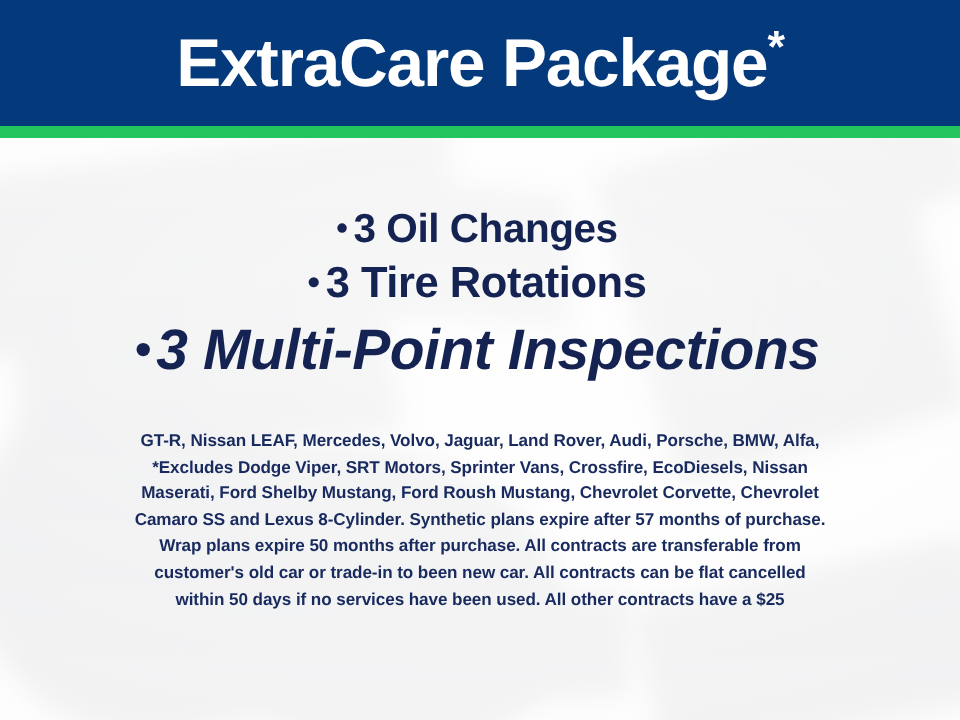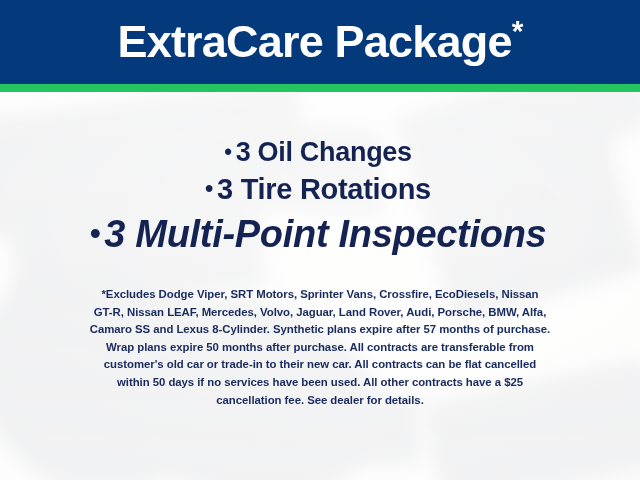--- a/index.html
+++ b/index.html
@@ -228,22 +228,22 @@
     <div class="header-title"><span>ExtraCare Package</span><span class="asterisk">*</span></div>
   </div>
 
   <div class="benefits">
     <div class="benefit-line benefit-0"><span class="dot">•</span><span>3 Oil Changes</span></div>
     <div class="benefit-line benefit-1"><span class="dot">•</span><span>3 Tire Rotations</span></div>
     <div class="benefit-line benefit-2"><span class="dot">•</span><span>3 Multi-Point Inspections</span></div>
   </div>
 
   <div class="disclaimer">
+    <div class="disclaimer-line">GT-R, Nissan LEAF, Mercedes, Volvo, Jaguar, Land Rover, Audi, Porsche, BMW, Alfa,</div>
     <div class="disclaimer-line">*Excludes Dodge Viper, SRT Motors, Sprinter Vans, Crossfire, EcoDiesels, Nissan</div>
-    <div class="disclaimer-line">GT-R, Nissan LEAF, Mercedes, Volvo, Jaguar, Land Rover, Audi, Porsche, BMW, Alfa,</div>
+    <div class="disclaimer-line">Maserati, Ford Shelby Mustang, Ford Roush Mustang, Chevrolet Corvette, Chevrolet</div>
     <div class="disclaimer-line">Camaro SS and Lexus 8-Cylinder. Synthetic plans expire after 57 months of purchase.</div>
     <div class="disclaimer-line">Wrap plans expire 50 months after purchase. All contracts are transferable from</div>
-    <div class="disclaimer-line">customer's old car or trade-in to their new car. All contracts can be flat cancelled</div>
+    <div class="disclaimer-line">customer's old car or trade-in to been new car. All contracts can be flat cancelled</div>
     <div class="disclaimer-line">within 50 days if no services have been used. All other contracts have a $25</div>
-    <div class="disclaimer-line">cancellation fee. See dealer for details.</div>
   </div>
 
 </div>
 
 </body></html>

